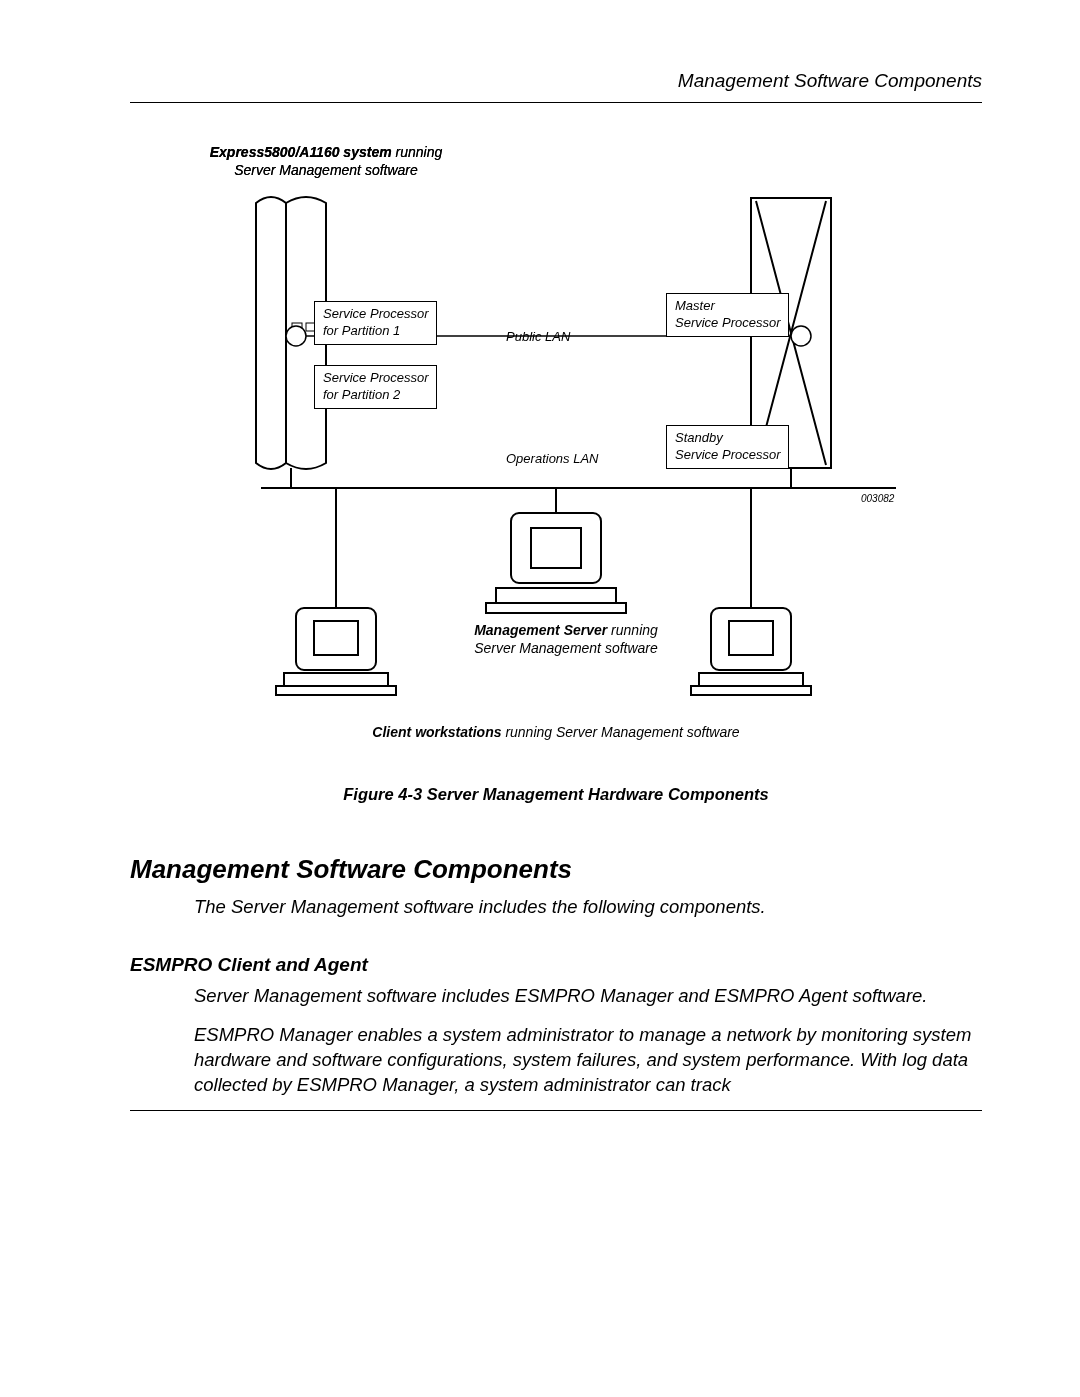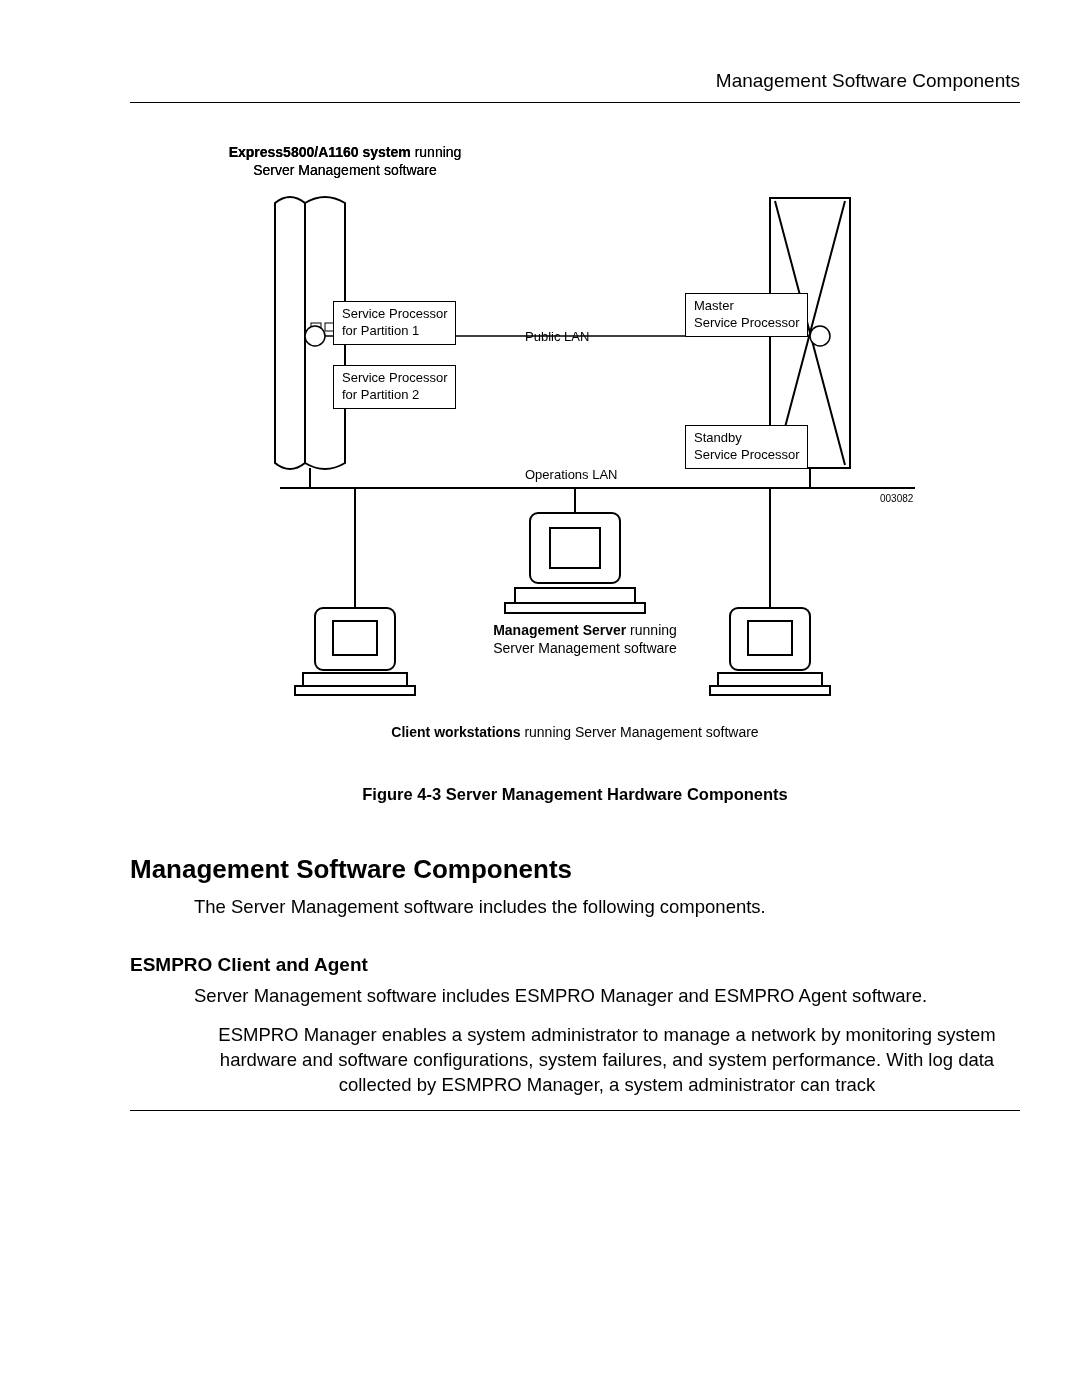--- a/index.html
+++ b/index.html
@@ -4,21 +4,22 @@
 <style>
   body {
     margin: 0;
     padding: 0;
     background: #ffffff;
     font-family: Arial, Helvetica, sans-serif;
     color: #000000;
     width: 1080px;
   }
   .page {
-    padding: 70px 60px 60px 130px;
+    padding: 70px 98px 60px 130px;
+    font-style: italic;
   }
   .running-head {
     text-align: right;
     font-size: 19px;
     padding-bottom: 10px;
     border-bottom: 1px solid #000;
     margin-bottom: 40px;
   }
   .figure-wrap {
     position: relative;
@@ -164,37 +165,37 @@
 
     <div class="sp-box" style="left:470px; top:150px;">
       <span>Master</span><br><span>Service Processor</span>
     </div>
     <div class="sp-box" style="left:470px; top:234px;margin-top:48px;">
       <span>Standby</span><br><span>Service Processor</span>
     </div>
 
     <div class="plain-lbl" style="left:310px; top:186px;">Public LAN</div>
 
-    <div class="plain-lbl" style="left:310px; top:324px;">Operations LAN</div>
+    <div class="plain-lbl" style="left:310px; top:308px;">Operations LAN</div>
 
     <div class="tiny-num" style="left:665px; top:350px;">003082</div>
 
     <div class="diagram-label" style="left:260px; top:478px; width:220px;">
       <span class="bold">Management Server</span><span> running</span><br>
       <span>Server Management software</span>
     </div>
 
     <div class="diagram-label" style="left:140px; top:580px; width:440px;">
       <span class="bold">Client workstations</span><span> running Server Management software</span>
     </div>
   </div>
 
   <div class="figure-caption">Figure 4-3 Server Management Hardware Components</div>
 
   <h1 class="section-heading">Management Software Components</h1>
   <p class="body-para">The Server Management software includes the following components.</p>
 
   <h2 class="subheading">ESMPRO Client and Agent</h2>
   <p class="body-para" style="margin-bottom:14px;">Server Management software includes ESMPRO Manager and ESMPRO Agent software.</p>
-  <p class="body-para" style="margin-bottom:0;text-align:center;">ESMPRO Manager enables a system administrator to manage a network by monitoring system hardware and software configurations, system failures, and system performance. With log data collected by ESMPRO Manager, a system administrator can track</p>
+  <p class="body-para" style="margin-bottom:0;">ESMPRO Manager enables a system administrator to manage a network by monitoring system hardware and software configurations, system failures, and system performance. With log data collected by ESMPRO Manager, a system administrator can track</p>
 
   <div class="footer-rule"></div>
 </div>
 
 </body></html>

